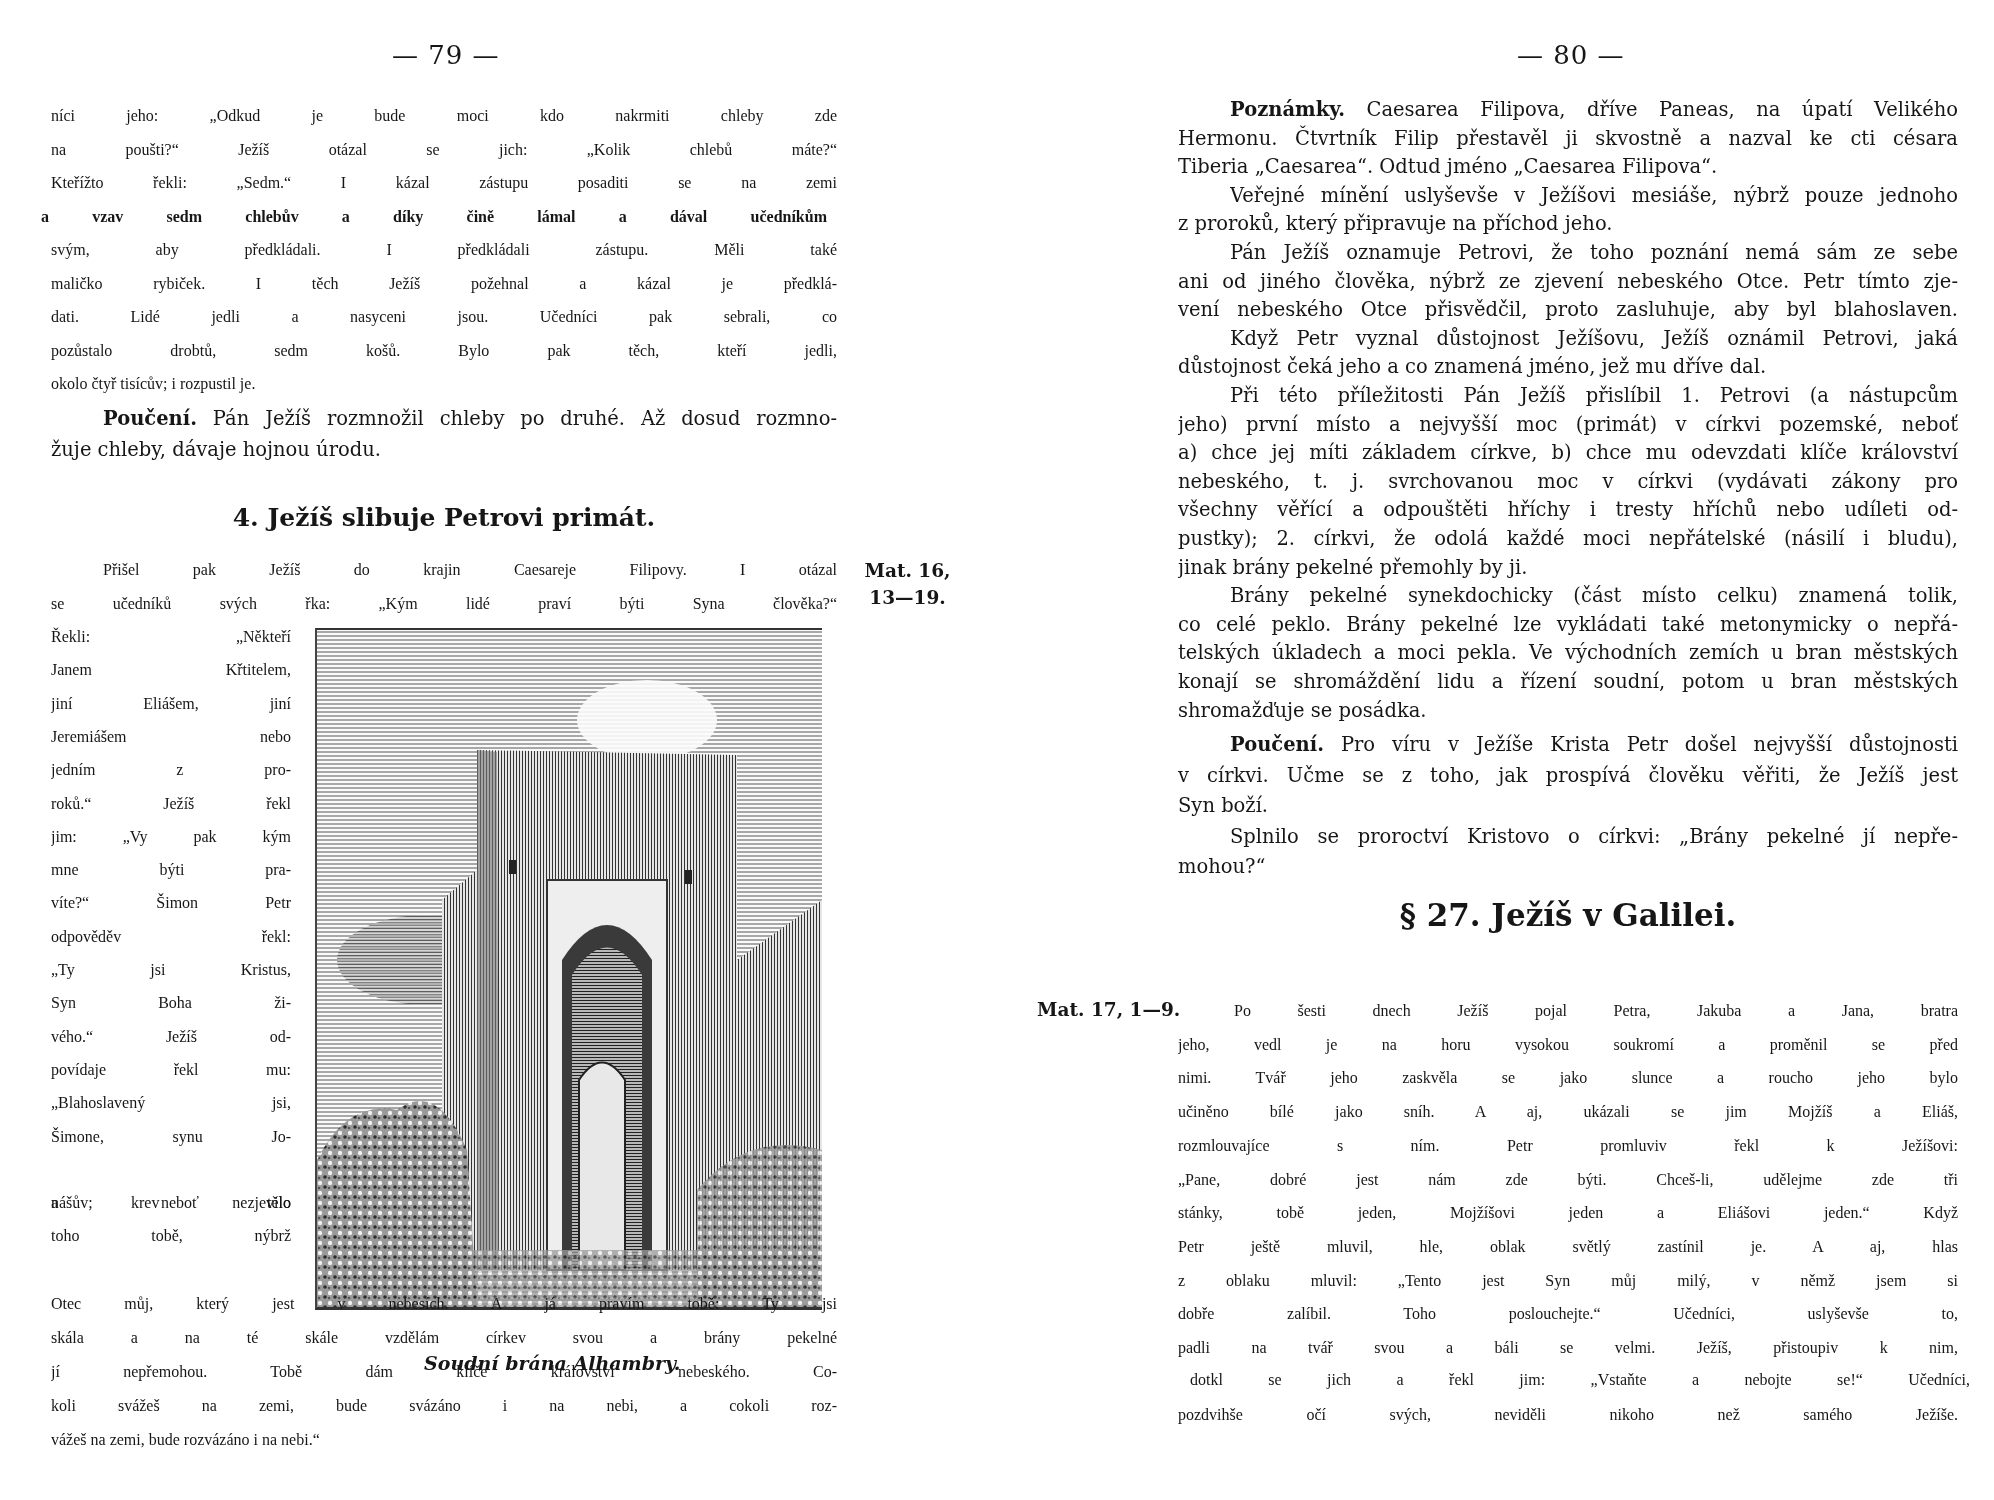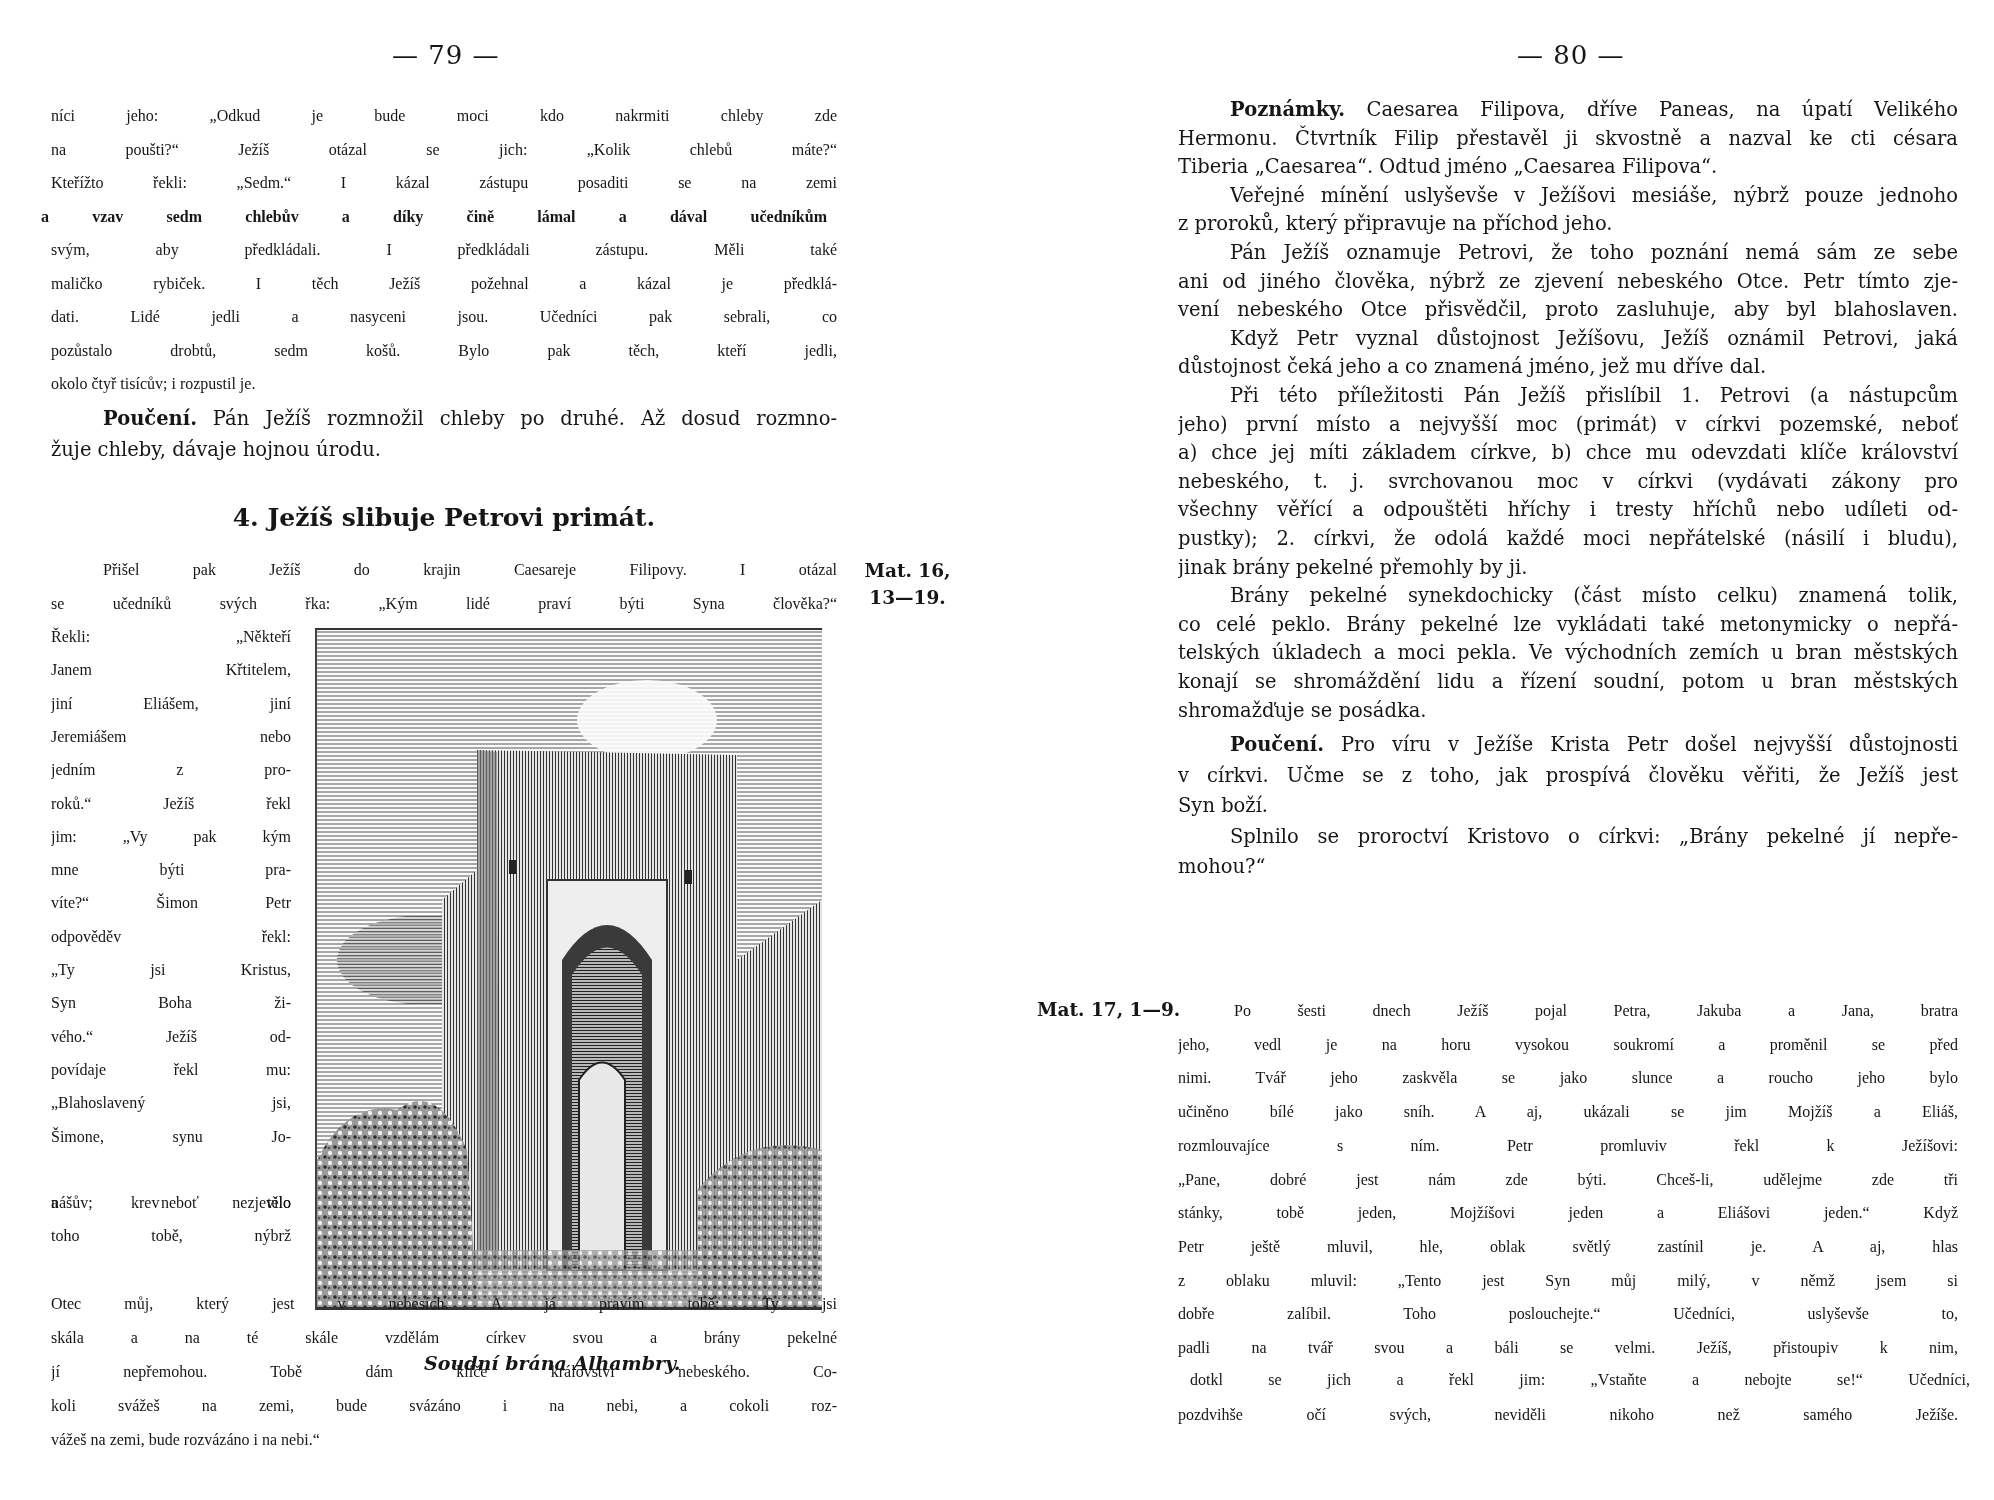--- a/index.html
+++ b/index.html
@@ -159,20 +159,21 @@
       <div class="ln small last" style="left: 181px; top: 697px; width: 780px;">shromažďuje se posádka.</div>
     </div>
   <div id="right-lesson">
       <div class="ln small" style="left: 233px; top: 731px; width: 728px;"><span class="note-title">Poučení.</span> <span>Pro víru v Ježíše Krista Petr došel nejvyšší důstojnosti</span></div>
       <div class="ln small" style="left: 181px; top: 762px; width: 780px;">v církvi. Učme se z toho, jak prospívá člověku věřiti, že Ježíš jest</div>
       <div class="ln small last" style="left: 181px; top: 792px; width: 780px;">Syn boží.</div>
       <div class="ln small" style="left: 233px; top: 823px; width: 728px;">Splnilo se proroctví Kristovo o církvi: „Brány pekelné jí nepře-</div>
       <div class="ln small last" style="left: 181px; top: 853px; width: 780px;">mohou?“</div>
     </div>
 
+  <div class="heading h-sec" style="left:181px; width:780px; top:897px;">§ 27. Ježíš v Galilei.</div>
 
   <div class="margin-note" style="left:40px; top:996px; text-align:left;">Mat. 17, 1—9.</div>
 
   <div id="right-passage">
       <div class="ln big" style="left: 237px; top: 994px; width: 724px;">Po šesti dnech Ježíš pojal Petra, Jakuba a Jana, bratra</div>
       <div class="ln big" style="left: 181px; top: 1027.7px; width: 780px;">jeho, vedl je na horu vysokou soukromí a proměnil se před</div>
       <div class="ln big" style="left: 181px; top: 1061.4px; width: 780px;">nimi. Tvář jeho zaskvěla se jako slunce a roucho jeho bylo</div>
       <div class="ln big" style="left: 181px; top: 1095.1px; width: 780px;">učiněno bílé jako sníh. A aj, ukázali se jim Mojžíš a Eliáš,</div>
       <div class="ln big" style="left: 181px; top: 1128.8px; width: 780px;">rozmlouvajíce s ním. Petr promluviv řekl k Ježíšovi:</div>
       <div class="ln big" style="left: 181px; top: 1162.5px; width: 780px;">„Pane, dobré jest nám zde býti. Chceš-li, udělejme zde tři</div>

